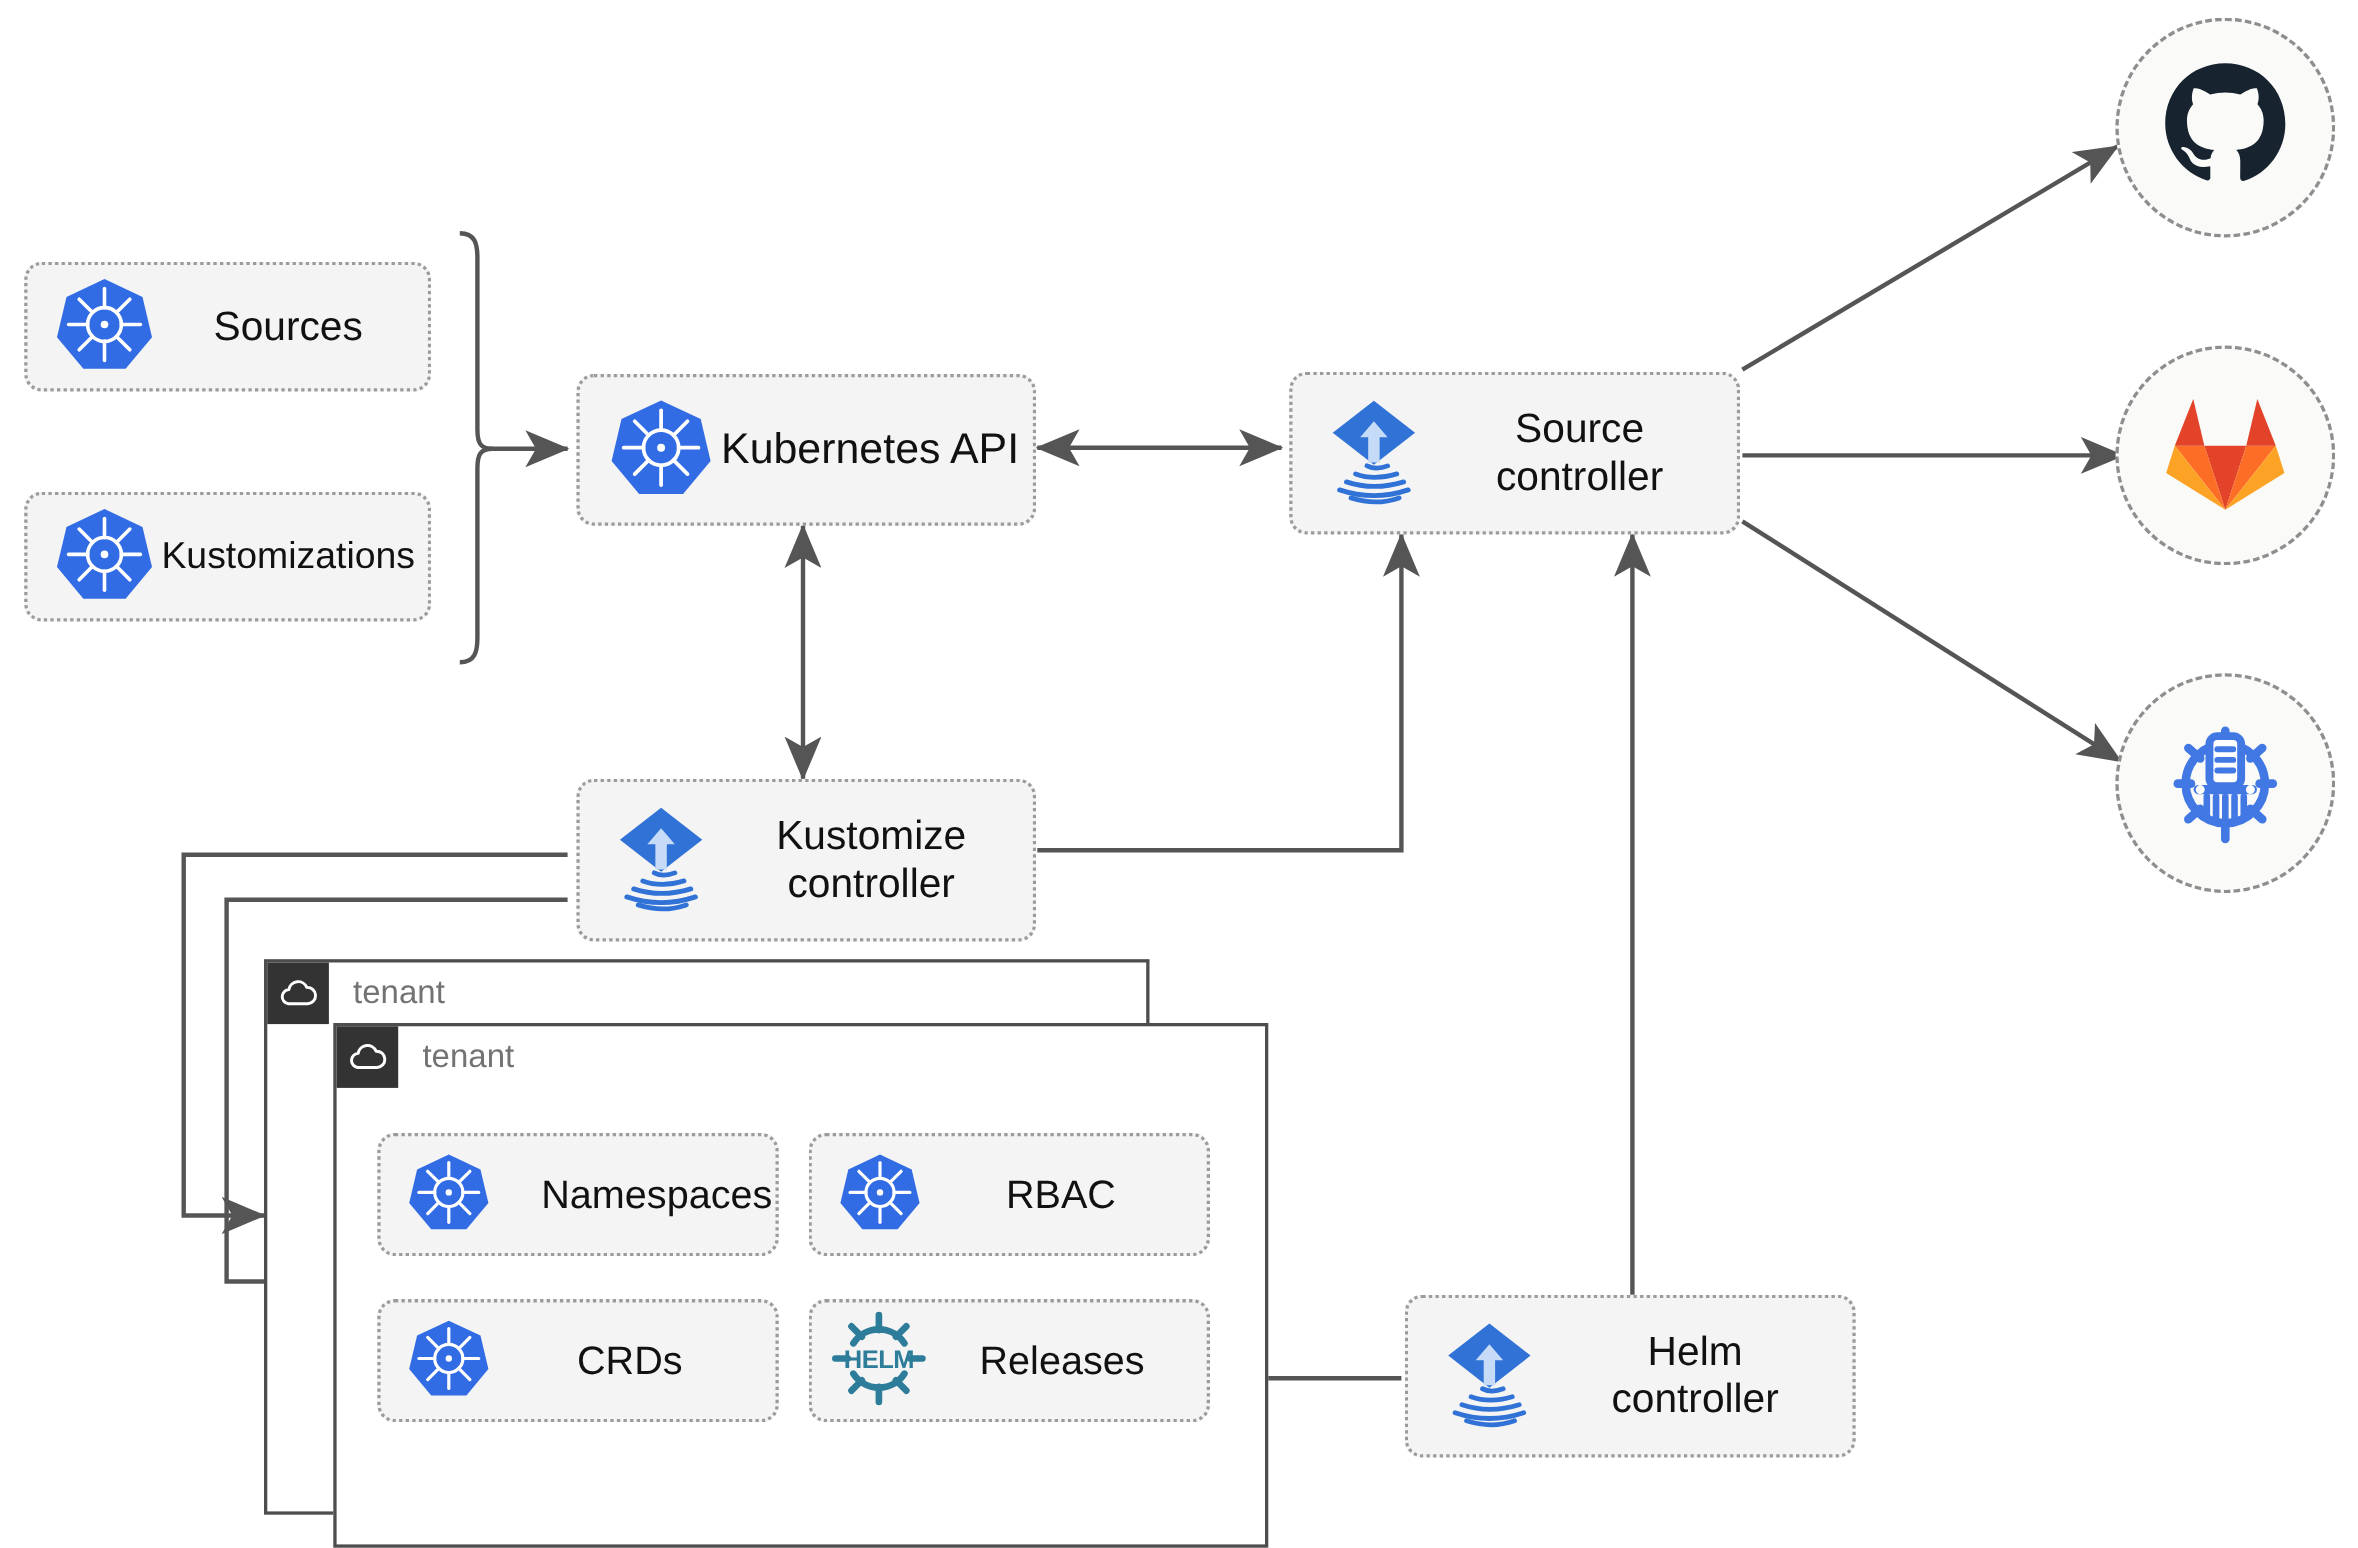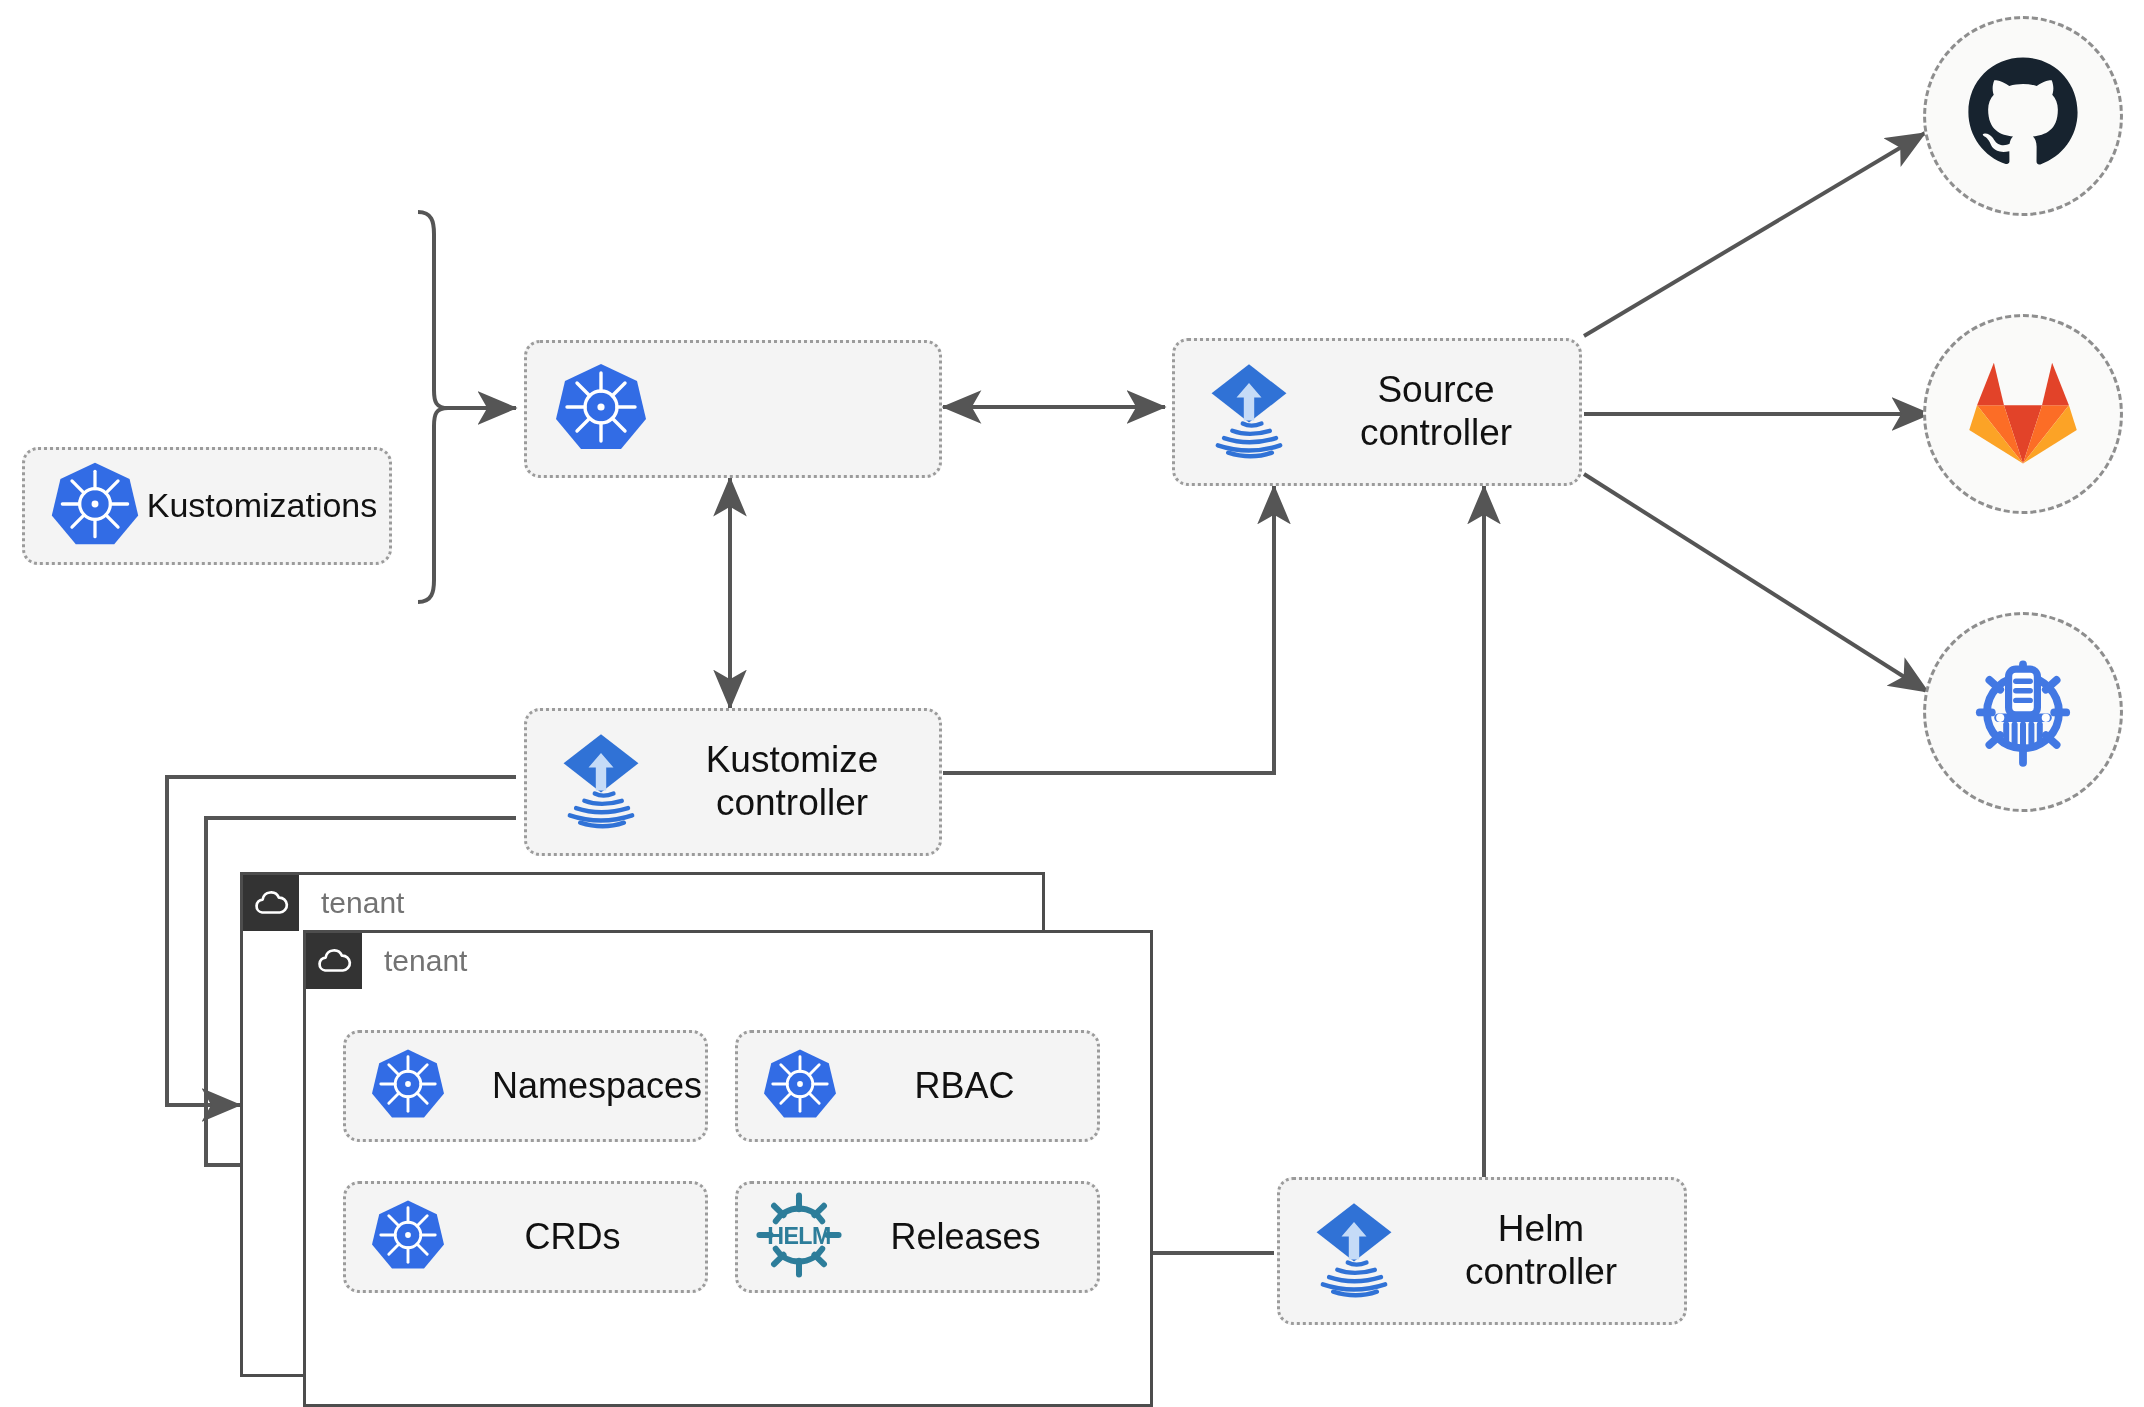--- a/index.html
+++ b/index.html
@@ -161,20 +161,40 @@
     <div class="tenant-title">
       <span class="chip">
         <svg width="38" height="38" viewBox="0 0 24 24" fill="none" stroke="#ffffff" stroke-width="1.7" stroke-linejoin="round" stroke-linecap="round">
           <path d="M6.4 18 A4.1 4.1 0 0 1 6.7 9.85 A5.4 5.4 0 0 1 17 8.6 A3.9 3.9 0 0 1 17.6 18 Z"></path>
         </svg>
       </span>
       <span class="ttxt">tenant</span>
     </div>
   </div>
 
+  <div class="node" style="left:22px; top:238px; width:370px; height:118px;">
+    <span class="ico">
+      <svg width="96" height="96" viewBox="0 0 100 100" style="margin-left:22px;">
+        <path d="M50 7 L86 24 L95 62 L70 92 L30 92 L5 62 L14 24 Z" fill="#326ce5"></path>
+        <g fill="none" stroke="#ffffff" stroke-width="3.4" stroke-linecap="round">
+          <circle cx="50" cy="50" r="16"></circle>
+          <circle cx="50" cy="50" r="3.6" fill="#ffffff" stroke="none"></circle>
+          <path d="M50 34 L50 16"></path>
+          <path d="M61.3 38.7 L74 26"></path>
+          <path d="M66 50 L84 50"></path>
+          <path d="M61.3 61.3 L74 74"></path>
+          <path d="M50 66 L50 84"></path>
+          <path d="M38.7 61.3 L26 74"></path>
+          <path d="M34 50 L16 50"></path>
+          <path d="M38.7 38.7 L26 26"></path>
+        </g>
+      </svg>
+    </span>
+    <span class="lbl">Sources</span>
+  </div>
 
   <div class="node" style="left:22px; top:447px; width:370px; height:118px;justify-content:center;">
     <span class="ico">
       <svg width="96" height="96" viewBox="0 0 100 100" style="margin-left:22px;">
         <path d="M50 7 L86 24 L95 62 L70 92 L30 92 L5 62 L14 24 Z" fill="#326ce5"></path>
         <g fill="none" stroke="#ffffff" stroke-width="3.4" stroke-linecap="round">
           <circle cx="50" cy="50" r="16"></circle>
           <circle cx="50" cy="50" r="3.6" fill="#ffffff" stroke="none"></circle>
           <path d="M50 34 L50 16"></path>
             <path d="M61.3 38.7 L74 26"></path>
@@ -201,20 +221,21 @@
             <path d="M61.3 38.7 L74 26"></path>
           <path d="M66 50 L84 50"></path>
             <path d="M61.3 61.3 L74 74"></path>
           <path d="M50 66 L50 84"></path>
             <path d="M38.7 61.3 L26 74"></path>
           <path d="M34 50 L16 50"></path>
             <path d="M38.7 38.7 L26 26"></path>
         </g>
       </svg>
     </span>
+    <span class="lbl" style="font-size:39px;">Kubernetes API</span>
   </div>
 
   <div class="node" style="left:1172px; top:338px; width:410px; height:148px;">
     <span class="ico">
       <svg width="104" height="104" viewBox="0 0 100 100" style="margin-left:22px;">
         <path d="M50 6 L86 34 L50 62 L14 34 Z" fill="#3072d6"></path>
         <path d="M50 24 L62 38 L55 38 L55 60 L45 60 L45 38 L38 38 Z" fill="#c5dbf7"></path>
         <g fill="none" stroke="#3072d6" stroke-width="4.2" stroke-linecap="round">
           <path d="M44 63 Q52 67 62 63"></path>
           <path d="M34 70 Q50 76 70 70"></path>

